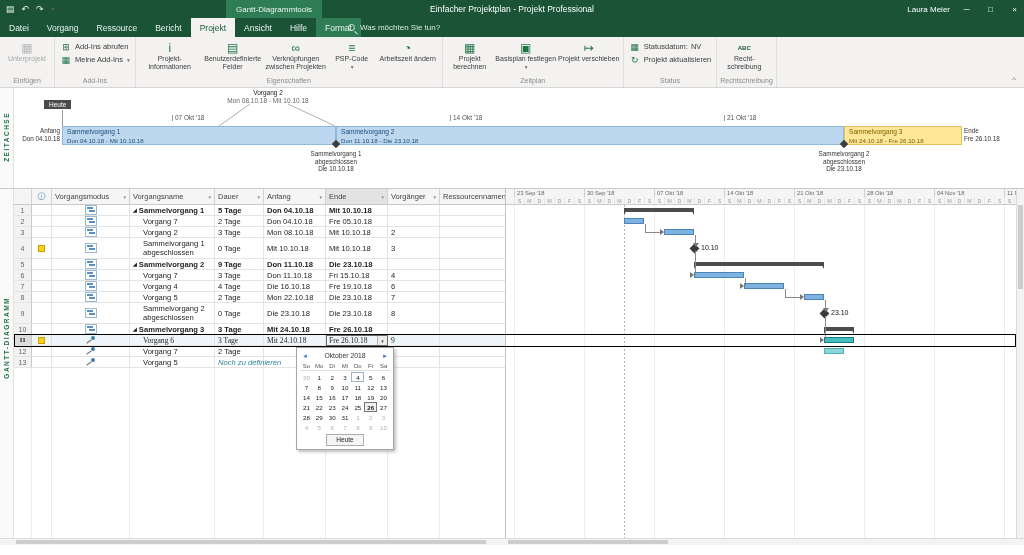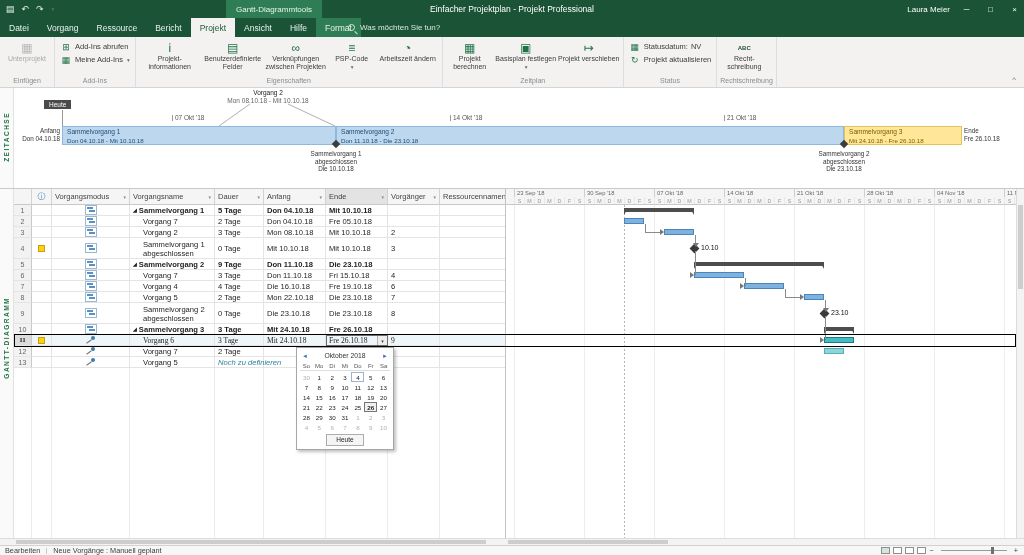--- a/index.html
+++ b/index.html
@@ -80,21 +80,21 @@
 
   .trow{position:absolute;left:14px;display:grid;z-index:2}
   .tc{height:100%;background:#fff;border-right:1px solid #e4e4e4;border-bottom:1px solid #e4e4e4;
     font-size:7.6px;color:#1e1e1e;padding:0 3px;display:flex;align-items:center;overflow:hidden;white-space:nowrap}
   .tc.num{background:#f2f2f2;border-right:1px solid #c9c9c9;color:#666;justify-content:center;font-size:7px;padding:0}
   .tc.icell,.tc.mcell{justify-content:center;padding:0 1px}
   .tc.name.child{padding-left:13px}
   .tri{font-size:5px;margin-right:2px;color:#222}
   .trow.sum .tc{font-weight:bold}
   .trow.sum .tc.num{font-weight:normal}
-  .trow.tall .tc.name{white-space:normal;line-height:9px;align-items:center;padding-top:1px}
+  .trow.tall .tc.name{white-space:normal;line-height:9px;align-items:flex-start;padding-top:1px}
   .trow.sel .tc{background:#eef6fa}
   .trow.sel .tc.num{background:#dcdcdc;font-weight:bold;color:#222}
   .tc.ph{color:#2f859c;font-style:italic;overflow:visible;position:relative;z-index:3}
   .tc.edit{padding:0;border:1px solid #6a6a6a;background:#fff}
   .tc.edit .ev{flex:1;padding:0 2px;display:flex;align-items:center;overflow:hidden}
   .tc.edit .edd{width:10px;height:100%;background:#ededed;border-left:1px solid #b5b5b5;display:grid;place-items:center;font-size:5px;color:#444}
   .mi{width:12px;height:10px;position:relative}
   .mi-auto{background:#fff;border:1px solid #9db7cf}
   .mi-auto::before{content:"";position:absolute;left:1px;top:1px;width:6px;height:2px;background:#5692c8}
   .mi-auto::after{content:"";position:absolute;left:3px;top:4px;width:6px;height:2px;background:#5692c8}
@@ -769,29 +769,13 @@
       <div class="vline" style="left: 387px;"></div>
       <div class="vline" style="left: 439px;"></div>
       <div class="selband" style="top: 145px; height: 13px;"></div>
     </div>
 
   <div class="hscroll">
     <div class="hthumb" style="left:16px;width:470px"></div>
     <div class="hthumb" style="left:508px;width:160px"></div>
   </div>
 
-  <div class="statusbar">
-    <span style="margin-left:5px">Bearbeiten</span>
-    <span class="sb-sep"></span>
-    <span>Neue Vorgänge : Manuell geplant</span>
-    <span class="sb-right">
-      <span class="sbic act"></span>
-      <span class="sbic"></span>
-      <span class="sbic"></span>
-      <span class="sbic"></span>
-      <span>−</span>
-      <span class="zoomtrack">
-        <span class="zoomthumb"></span>
-      </span>
-      <span>+</span>
-    </span>
-  </div>
 </div>
 
 </body></html>

